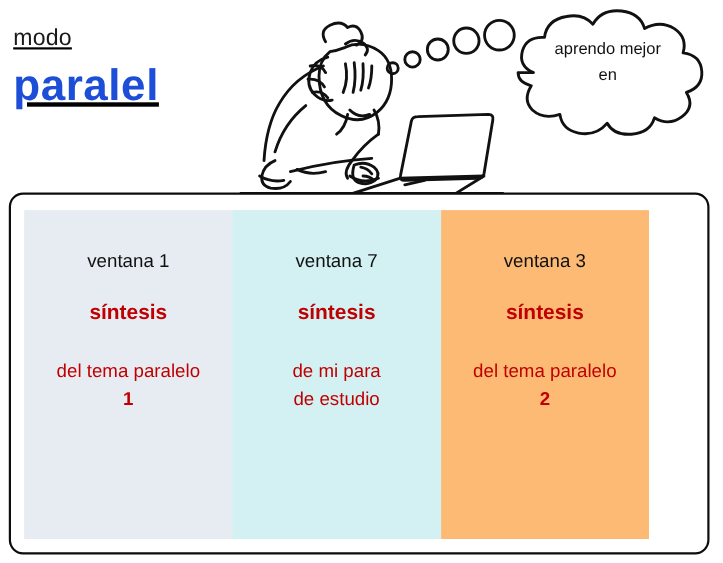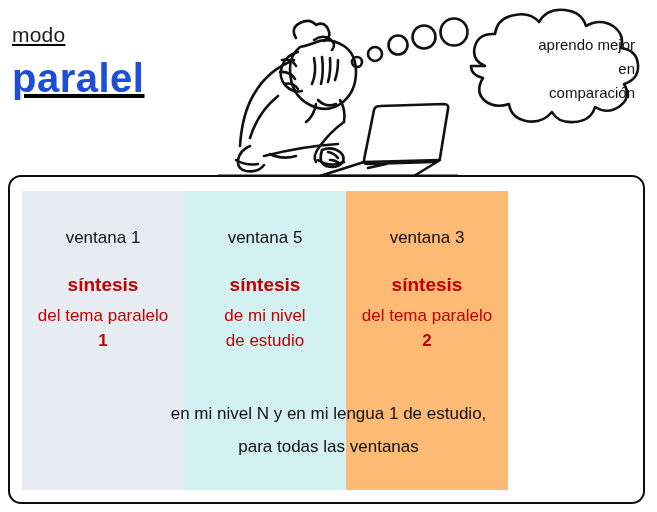--- a/index.html
+++ b/index.html
@@ -59,21 +59,21 @@
     left: 445px;
     top: 2px;
     width: 212px;
     height: 140px;
   }
   #bubble-text {
     position: absolute;
     left: 470px;
     top: 33px;
     width: 165px;
-    text-align: right;
+    text-align: center;
     font-size: 15px;
     line-height: 24px;
     color: #111111;
   }
   #bubble-text div { white-space: nowrap; }
 
   
   #panel {
     position: absolute;
     left: 8px;
@@ -83,21 +83,21 @@
     border: 2.5px solid #0d0d0d;
     border-radius: 13px;
     box-sizing: border-box;
     background: #ffffff;
   }
 
   #columns {
     position: absolute;
     left: 12px;
     top: 14px;
-    width: 486px;
+    width: 568px;
     height: 299px;
     display: flex;
     justify-content: space-between;
   }
   .column {
     width: 196px;
     height: 299px;
     box-sizing: border-box;
     padding-top: 36px;
     text-align: center;
@@ -111,21 +111,21 @@
     font-size: 19px;
     line-height: 24px;
     font-weight: bold;
     color: #c00000;
     margin-top: 24px;
   }
   .col-desc {
     font-size: 17px;
     line-height: 25px;
     color: #c00000;
-    margin-top: 6px;
+    margin-top: 28px;
   }
   .col-desc .num {
     font-weight: bold;
     display: block;
   }
   .col-desc .plain { display: block; }
 
   
   #footer-text {
     position: absolute;
@@ -214,54 +214,49 @@
              q-4 14 -21 15 q-16 1 -22 -10
              q-10 12 -26 9 q-15 -3 -17 -17
              q-15 5 -25 -4 q-9 -9 -1 -22
              q-12 -3 -12 -12z" fill="#ffffff"></path>
   </svg>
 </div>
 
 <div id="bubble-text">
   <div>aprendo  mejor</div>
   <div>en</div>
-  <div>comparación</div>
 </div>
 
 <div id="panel" style="border-color: rgb(13, 13, 13);">
 
   <div id="columns">
 
     <div class="column" style="background: rgb(231, 236, 243);">
       <div class="col-window-label">ventana 1</div>
       <div class="col-sintesis" style="color: rgb(192, 0, 0);">síntesis</div>
       <div class="col-desc" style="color: rgb(192, 0, 0);">
         <span class="plain">del tema paralelo</span>
         <span class="num">1</span>
       </div>
     </div>
 
     <div class="column" style="background: rgb(211, 241, 242);">
-      <div class="col-window-label">ventana 5</div>
+      <div class="col-window-label">ventana 7</div>
       <div class="col-sintesis" style="color: rgb(192, 0, 0);">síntesis</div>
       <div class="col-desc" style="color: rgb(192, 0, 0);">
-        <span class="plain">de mi nivel</span>
+        <span class="plain">de mi para</span>
         <span class="plain">de estudio</span>
       </div>
     </div>
 
     <div class="column" style="background: #fdba74;">
       <div class="col-window-label">ventana 3</div>
       <div class="col-sintesis" style="color: rgb(192, 0, 0);">síntesis</div>
       <div class="col-desc" style="color: rgb(192, 0, 0);">
         <span class="plain">del tema paralelo</span>
         <span class="num">2</span>
       </div>
     </div>
 
   </div>
 
-  <div id="footer-text">
-    <div>en mi nivel N  y en mi lengua 1 de estudio,</div>
-    <div>para todas las ventanas</div>
-  </div>
 
 </div>
 
 </body></html>

